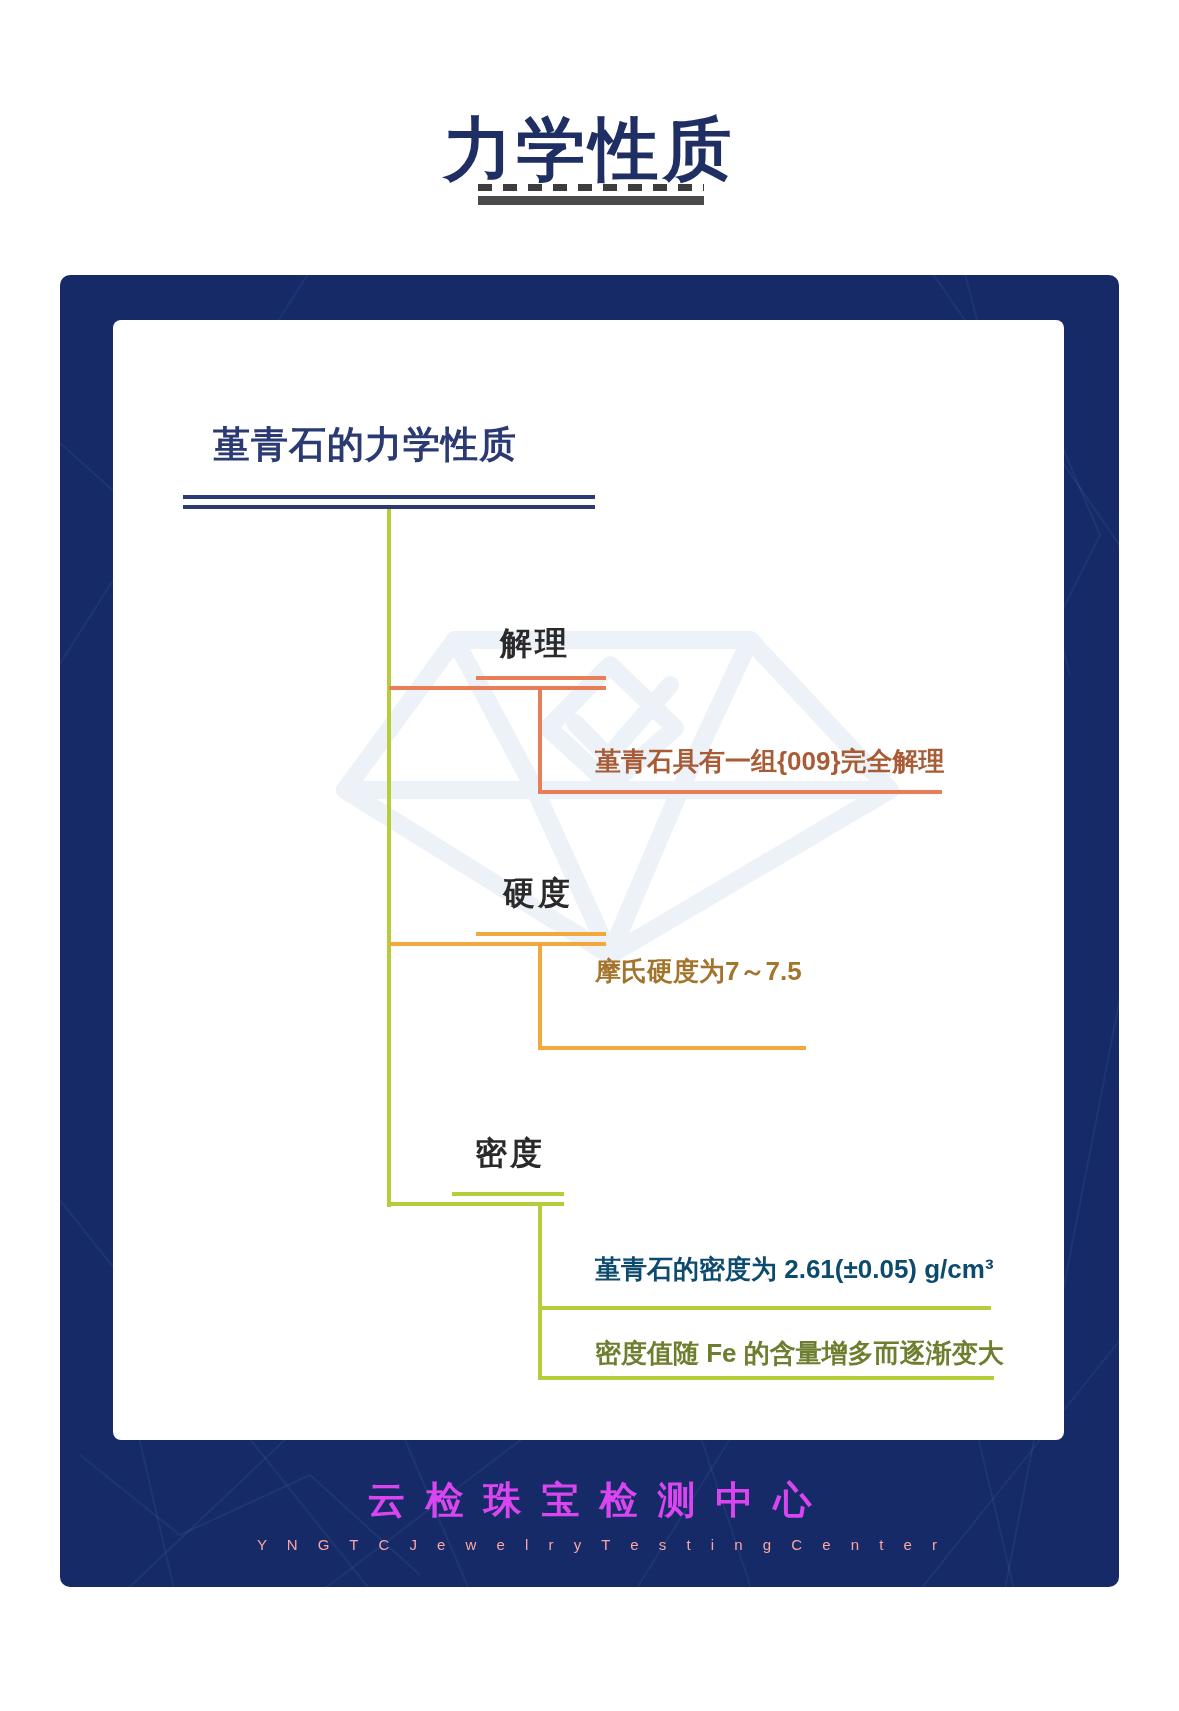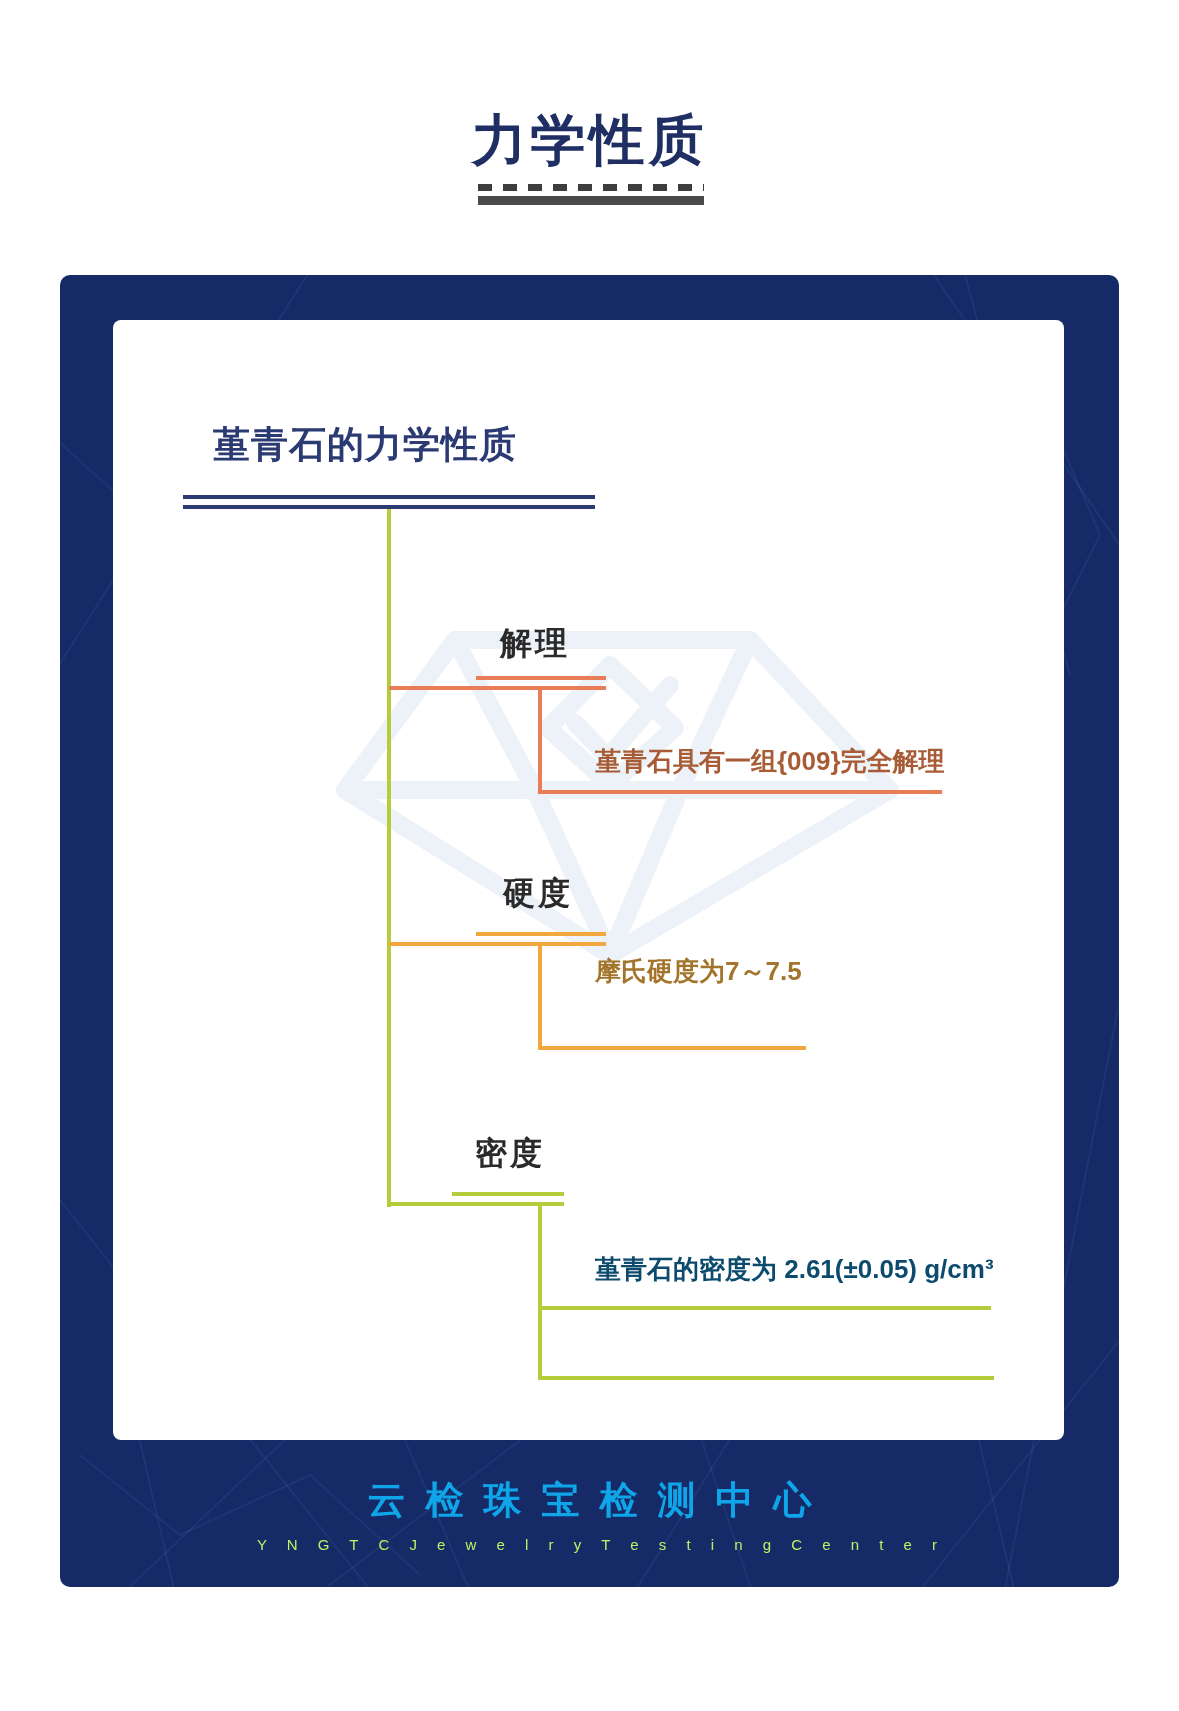--- a/index.html
+++ b/index.html
@@ -7,21 +7,21 @@
     position:relative;
     width:1179px;height:1711px;
     background:#ffffff;
     font-family:"Liberation Sans", sans-serif;
     overflow:hidden;
   }
   
   .page-title{
     position:absolute;left:0;top:104px;width:100%;
     text-align:center;
-    font-size:55px;font-weight:bold;color:#1f2e63;
+    font-size:69px;font-weight:bold;color:#1f2e63;
     letter-spacing:4px;
   }
   .title-dashes{
     position:absolute;left:478px;top:184px;width:226px;height:7px;
     background:repeating-linear-gradient(90deg,#3d3d3d 0 14px,transparent 14px 25px);
   }
   .title-solid{
     position:absolute;left:478px;top:196px;width:226px;height:9px;
     background:#4a4a4a;
   }
@@ -86,25 +86,25 @@
   .dens-leaf2{left:482px;top:1016px;color:#6d7e2f;}
   .dens-leaf2-u{left:425px;top:1056px;width:456px;}
 
   
   .footer{
     position:absolute;left:0;top:1165px;width:100%;height:147px;
     display:flex;flex-direction:column;align-items:center;justify-content:center;
     gap:10px;z-index:1;
   }
   .footer-cn{
-    color:#0ea5e9;font-size:38px;font-weight:bold;
+    color:#d946ef;font-size:38px;font-weight:bold;
     letter-spacing:20px;text-indent:20px;white-space:nowrap;
   }
   .footer-en{
-    color:#bef264;font-size:15px;font-weight:normal;
+    color:#fca5a5;font-size:15px;font-weight:normal;
     letter-spacing:8px;text-indent:8px;white-space:nowrap;margin-left:15px;
   }
 </style>
 </head>
 <body>
 
 <div class="page">
 
   <div class="page-title">力学性质</div>
   <div class="title-dashes"></div>
@@ -165,20 +165,21 @@
       <div class="vline hd hard-conn"></div>
       <div class="node leaf-label hard-leaf">摩氏硬度为7～7.5</div>
       <div class="hline hd hard-leaf-u"></div>
 
       <div class="node sec-label dens-label">密度</div>
       <div class="hline dn dens-u1"></div>
       <div class="hline dn dens-u2"></div>
       <div class="vline dn dens-conn"></div>
       <div class="node leaf-label dens-leaf1">堇青石的密度为 2.61(±0.05) g/cm³</div>
       <div class="hline dn dens-leaf1-u"></div>
+      <div class="node leaf-label dens-leaf2">密度值随 Fe 的含量增多而逐渐变大</div>
       <div class="hline dn dens-leaf2-u"></div>
 
     </div>
 
     <div class="footer">
       <div class="footer-cn">云检珠宝检测中心</div>
       <div class="footer-en">Y N G T C   J e w e l r y   T e s t i n g   C e n t e r</div>
     </div>
 
   </div>

